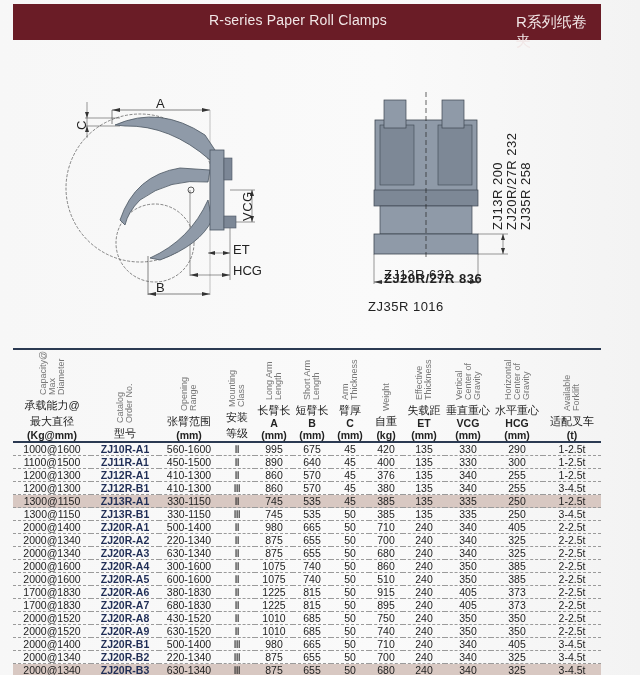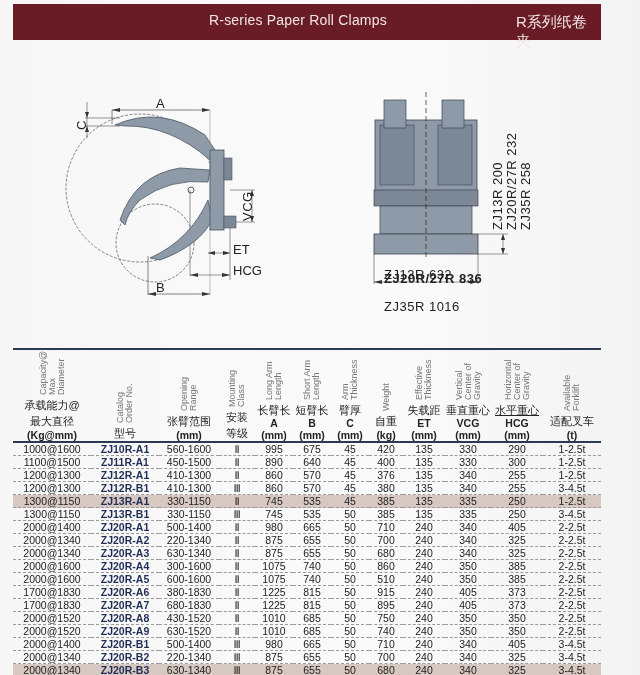--- a/index.html
+++ b/index.html
@@ -132,21 +132,21 @@
     <line x1="138" y1="174" x2="138" y2="204" stroke="#333" stroke-width="0.5"></line>
     <line x1="34" y1="202" x2="138" y2="202" stroke="#333" stroke-width="0.5"></line>
     <polygon points="34,202 42,200 42,204" fill="#333"></polygon>
     <polygon points="138,202 130,200 130,204" fill="#333"></polygon>
   </svg>
   <span class="vlabel" style="left:150px;top:150px;">ZJ13R  200</span>
   <span class="vlabel" style="left:164px;top:150px;">ZJ20R/27R  232</span>
   <span class="vlabel" style="left:178px;top:150px;">ZJ35R  258</span>
   <span class="dlabel" style="left:44px;top:187px;letter-spacing:0.5px;">ZJ13R  632</span>
   <span class="dlabel" style="left:44px;top:191px;letter-spacing:0.5px;font-weight:bold;">ZJ20R/27R  836</span>
-  <span class="dlabel" style="left:44px;top:219px;letter-spacing:0.5px;text-align:right;">ZJ35R  1016</span>
+  <span class="dlabel" style="left:28px;top:219px;letter-spacing:0.5px;text-align:right;">ZJ35R  1016</span>
 </div>
 
 <div class="rule" style="top:348px;"></div>
 
 <table class="spec">
   <colgroup>
     <col style="width:78px">
       <col style="width:68px">
       <col style="width:60px">
       <col style="width:36px">
@@ -230,21 +230,21 @@
 Center of
 Gravity</span>
           <span class="hdr-cn" style="white-space: pre-line;">垂直重心</span>
           <span class="hdr-sym">VCG</span>
           <span class="hdr-unit">(mm)</span>
         </th>
         <th>
           <span class="hdr-en">Horizontal
 Center of
 Gravity</span>
-          <span class="hdr-cn" style="white-space: pre-line; text-decoration: underline;">水平重心</span>
+          <span class="hdr-cn" style="white-space: pre-line;">水平重心</span>
           <span class="hdr-sym">HCG</span>
           <span class="hdr-unit">(mm)</span>
         </th>
         <th>
           <span class="hdr-en">Available
 Forklift</span>
           <span class="hdr-cn" style="white-space: pre-line;">适配叉车</span>
           <span class="hdr-sym"></span>
           <span class="hdr-unit">(t)</span>
         </th>

